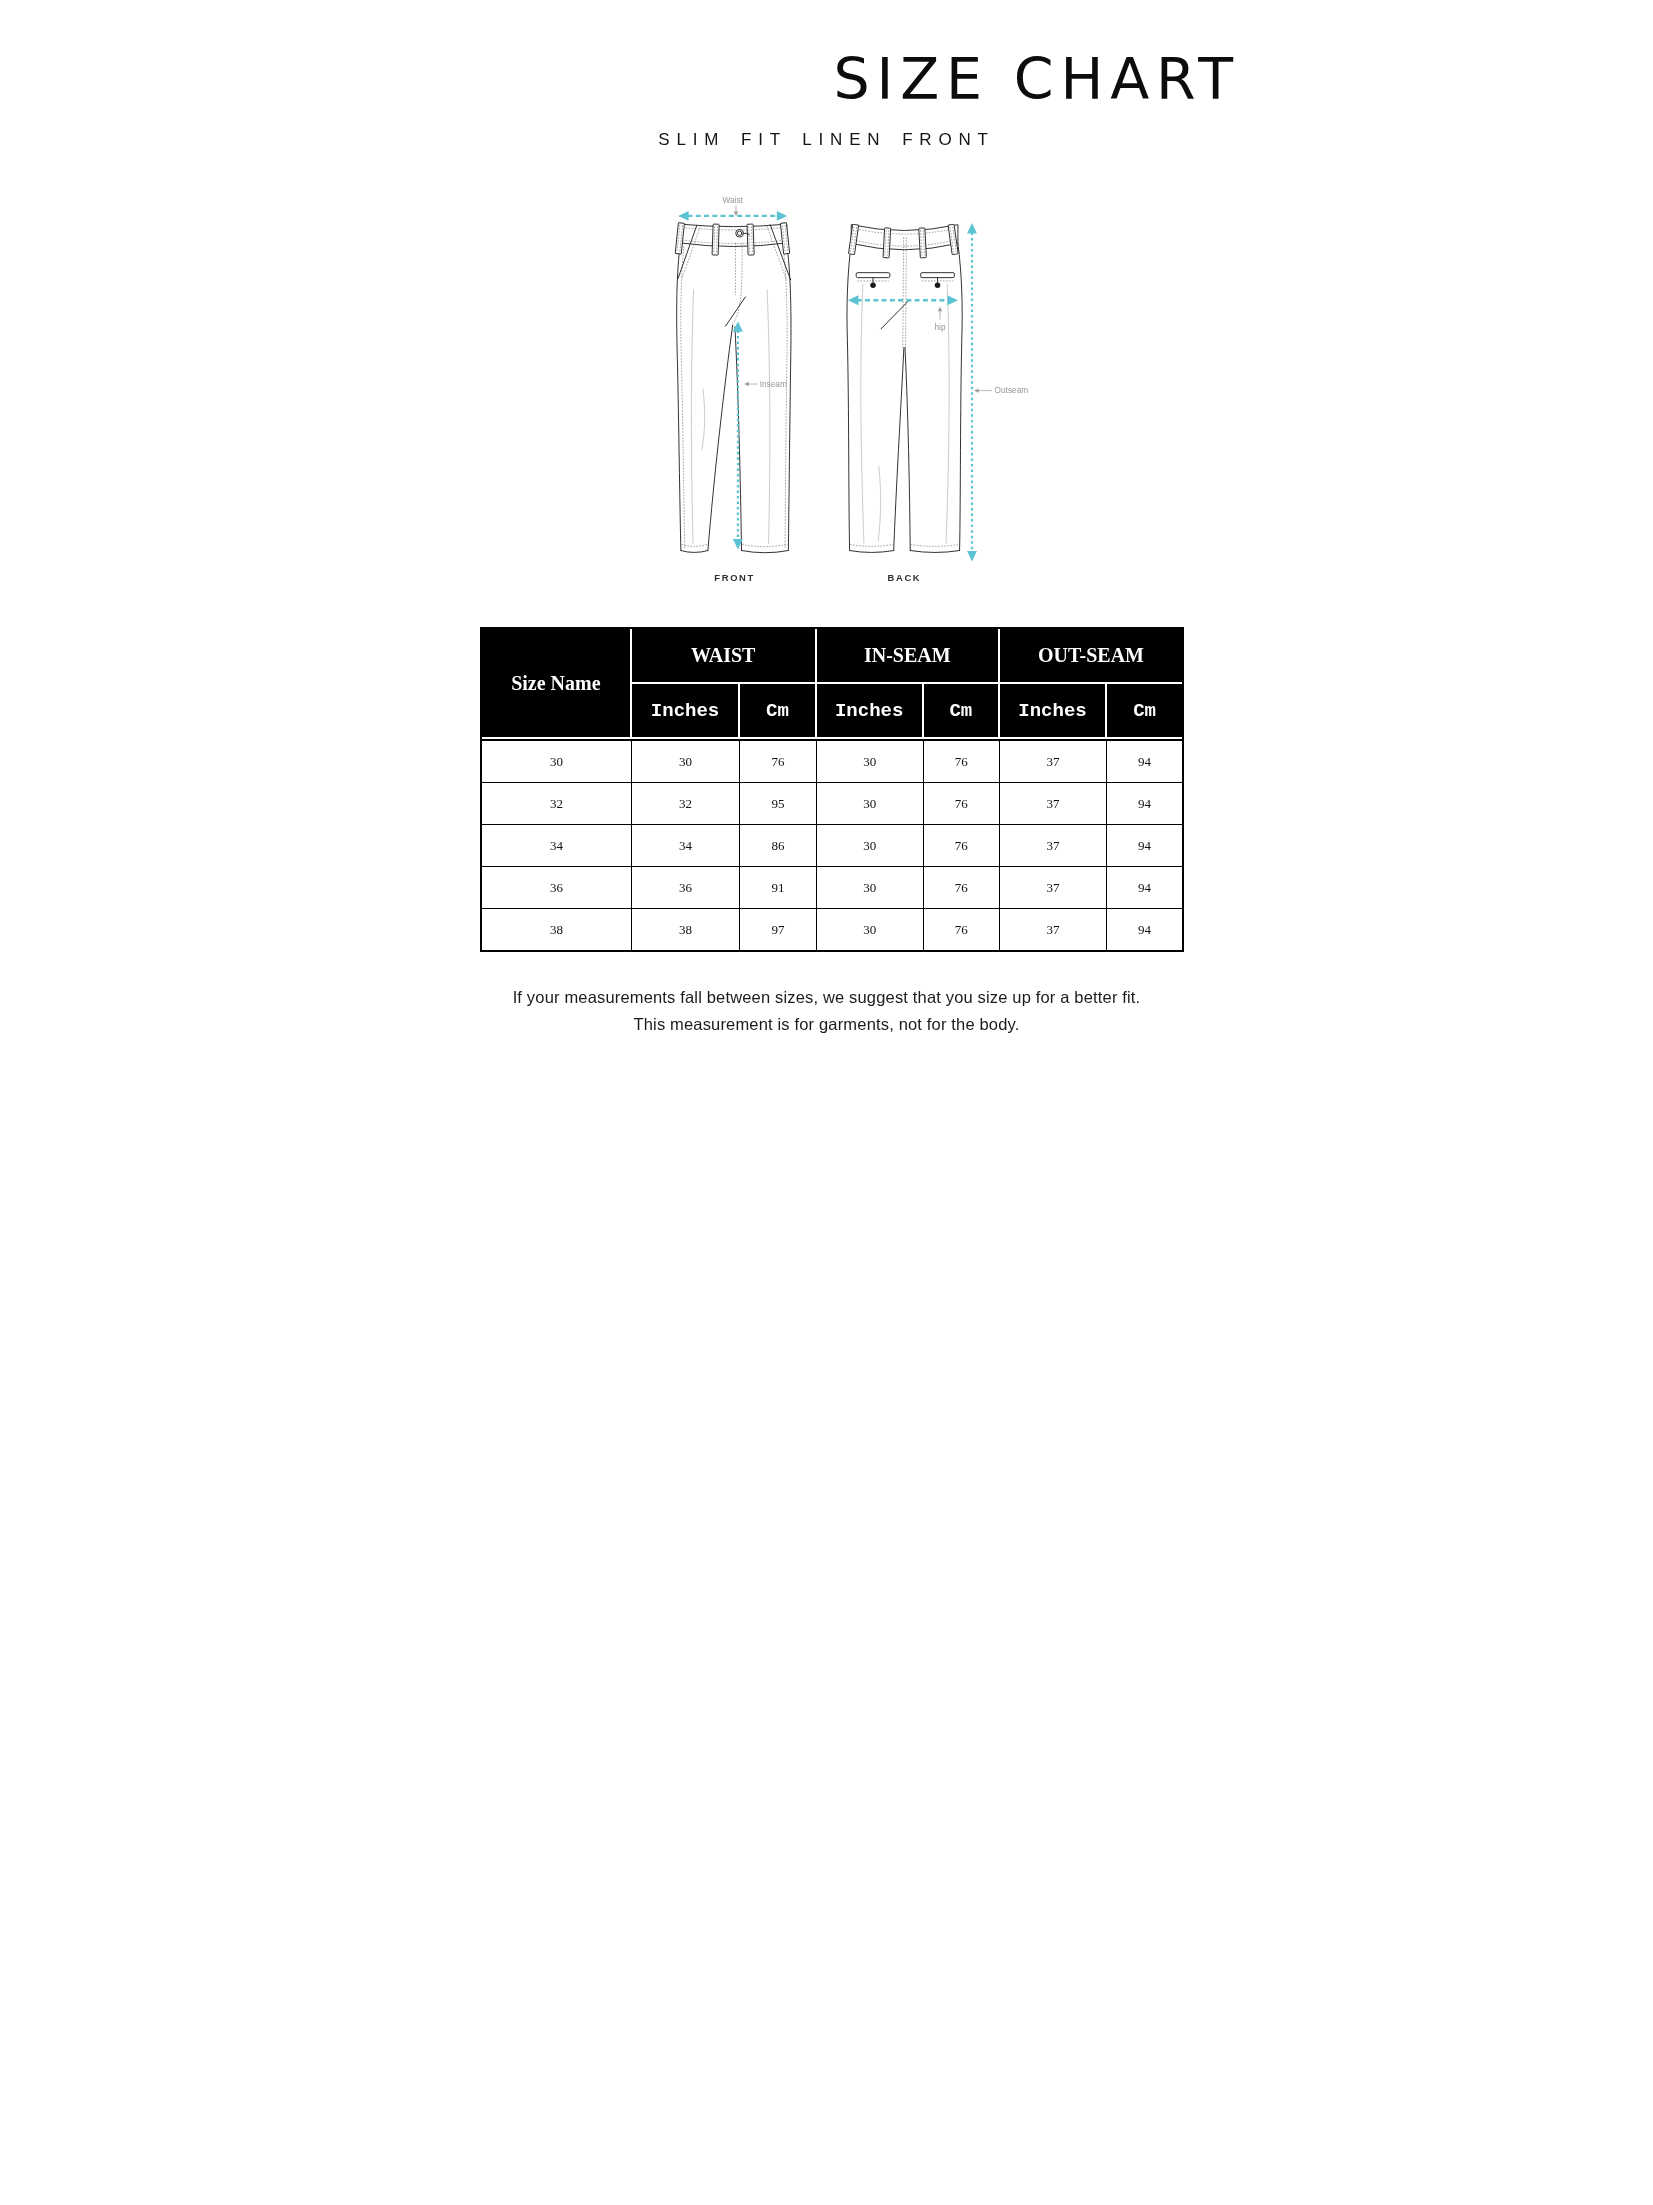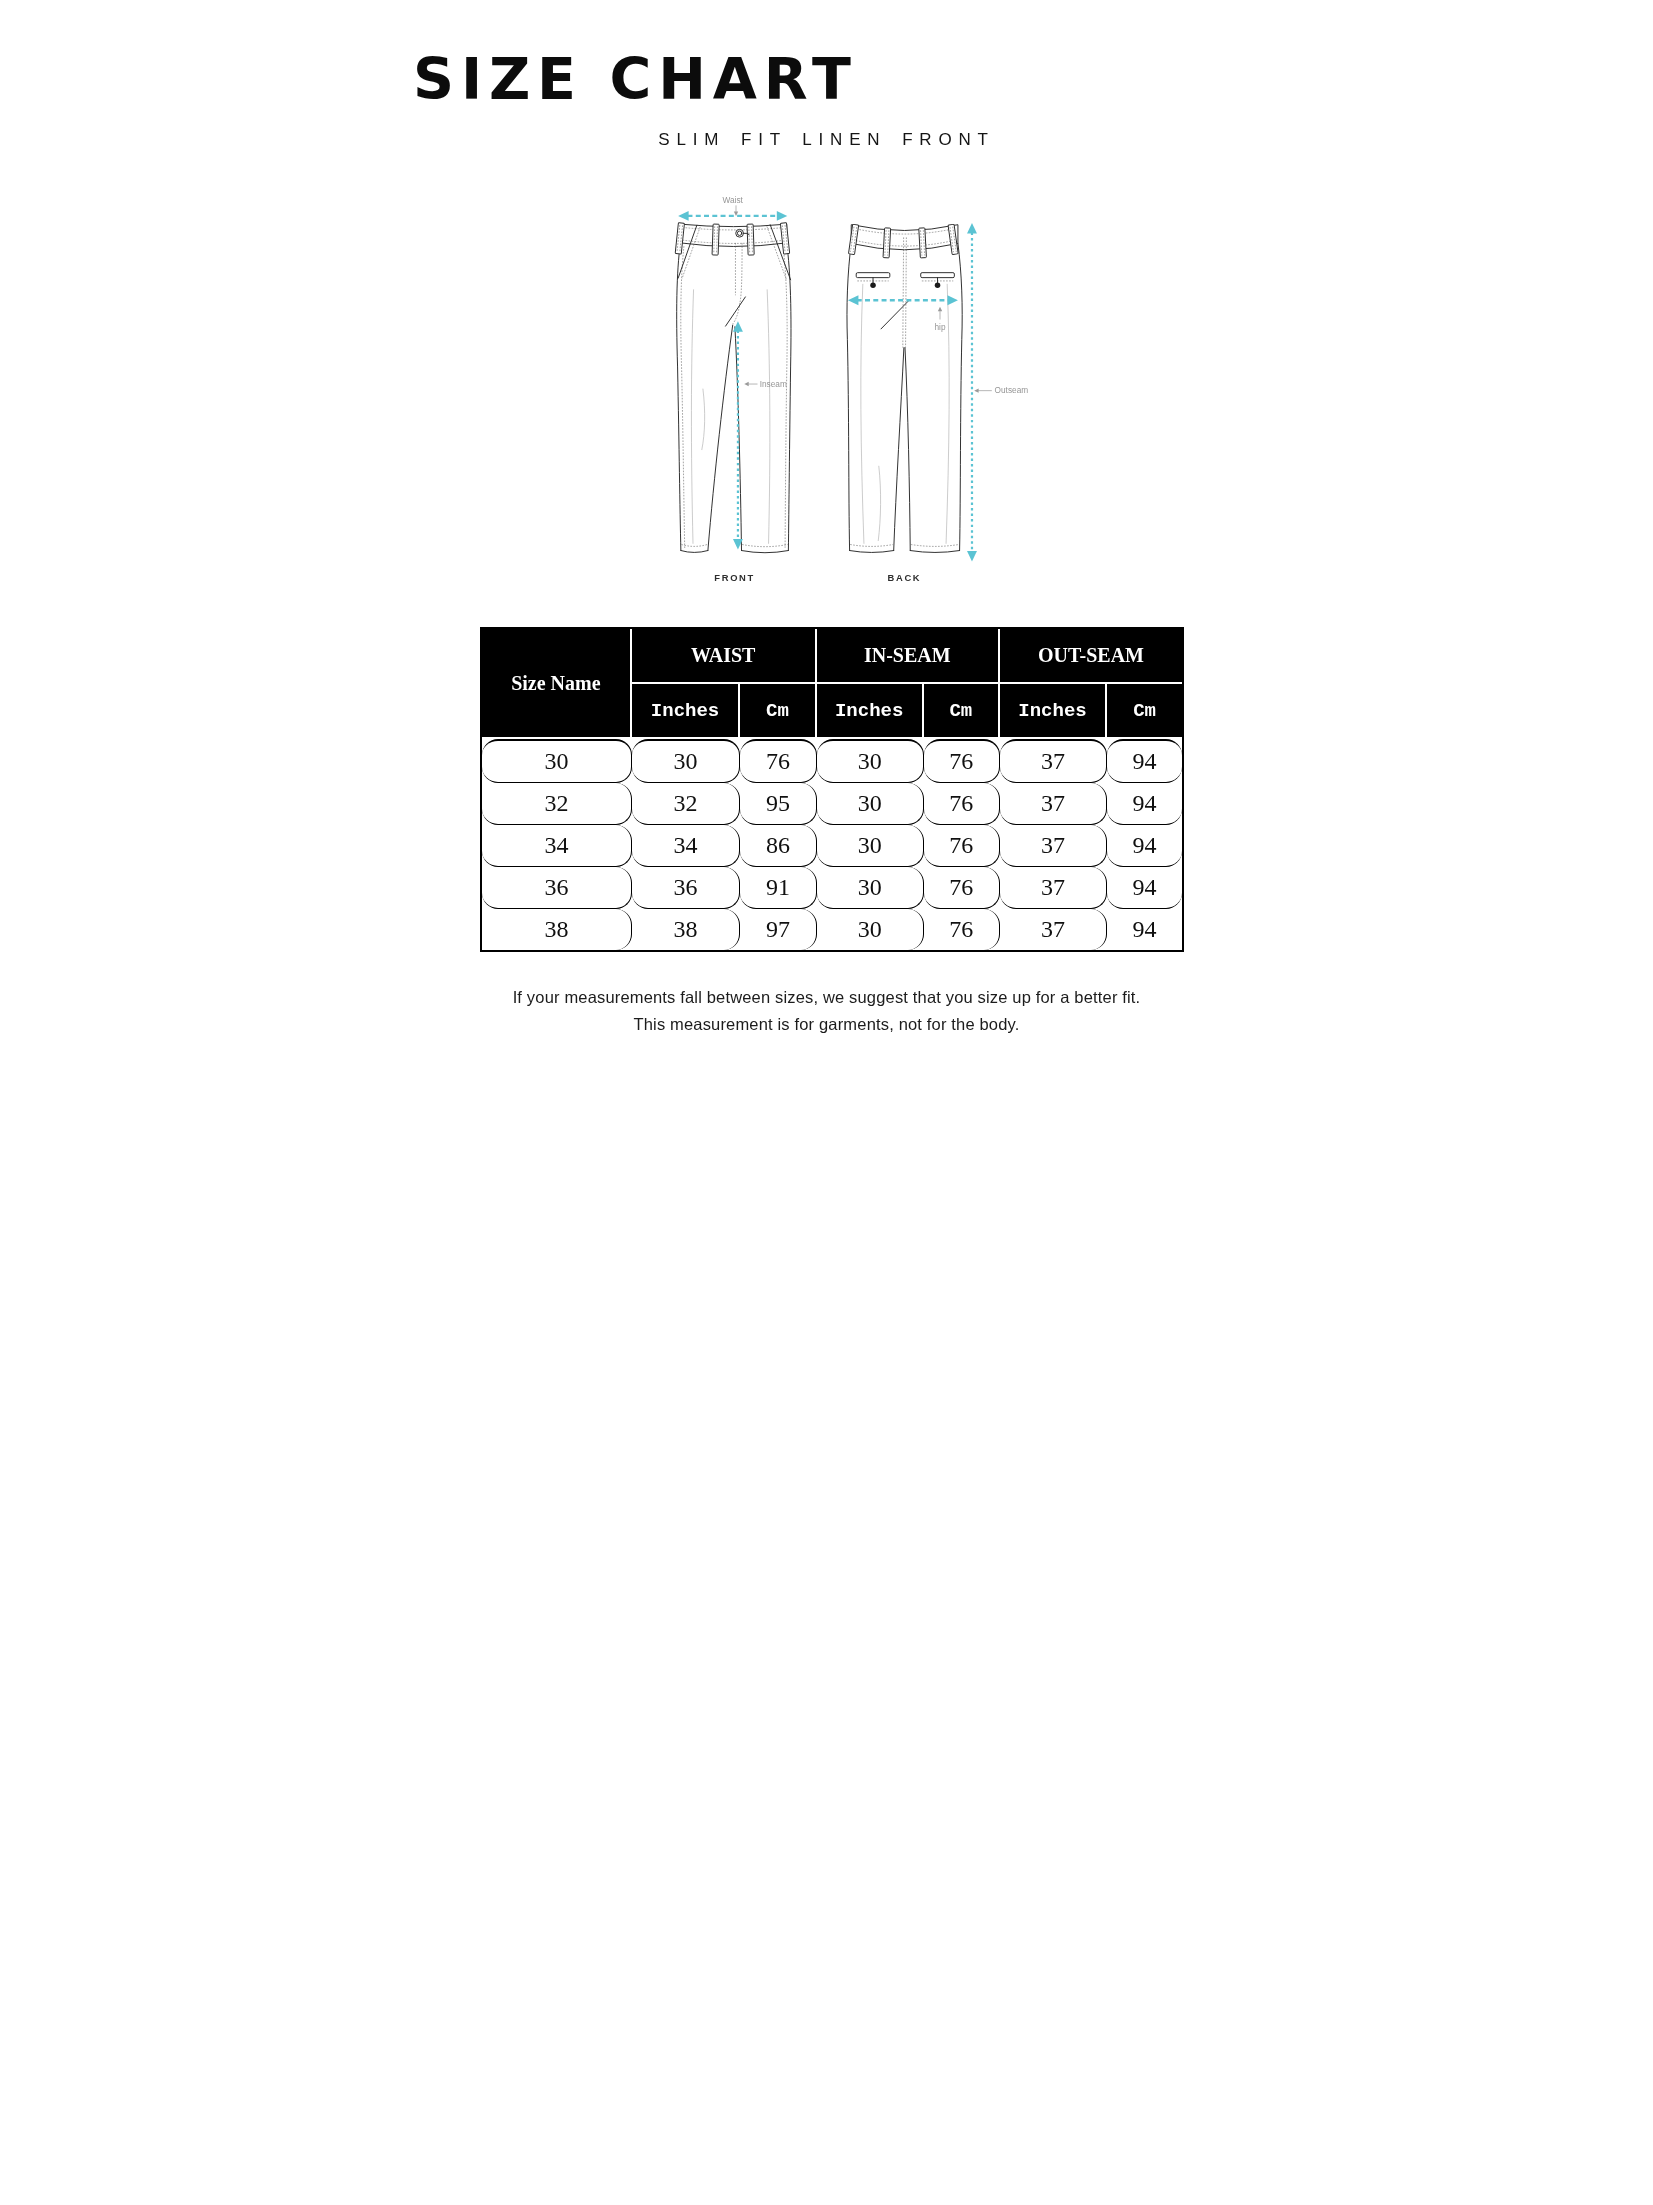--- a/index.html
+++ b/index.html
@@ -7,24 +7,24 @@
     position:relative;
     width:827px;height:1103px;
     margin:0 auto;
     background:#ffffff;
     font-family:"Liberation Sans", sans-serif;
     color:#111;
     overflow:hidden;
   }
   .title{
     padding-top:51px;
-    text-align:left;
+    text-align:right;
     font-family:"DejaVu Sans", sans-serif;
     font-size:57px;
-    font-weight:700;
+    font-weight:400;
     letter-spacing:0.12em;
     line-height:1.0;
     color:#0c0c0c;
     white-space:nowrap;
   }
   .subtitle{
     margin-top:22px;
     text-align:center;
     font-size:17px;
     font-weight:500;
@@ -58,23 +58,22 @@
   .size-table th.size-name{font-size:20px;font-family:Liberation Serif, serif;}
   .size-table thead th{border-right:2.2px solid #fff;border-bottom:2.2px solid #fff;}
   .size-table thead th.last-col{border-right:0;}
   .size-table tbody tr:first-child td{border-top:2.2px solid #000;}
   .size-table td{
     height:41px;
     border-right:1.7px solid #000;
     border-bottom:1.7px solid #000;
     text-align:center;vertical-align:middle;
     font-family:"Liberation Serif", serif;
-    font-size:24px;color:#101010;
+    font-size:13px;color:#101010;
     padding:0;
-    border-radius:16px;
   }
   .size-table td.last-col{border-right:0;}
   .size-table tbody tr:last-child td{border-bottom:0;}
   .footer{
     margin-top:32px;
     text-align:center;
     font-size:16.5px;
     line-height:1.66;
     color:#1c1c1c;
     letter-spacing:0.01em;

